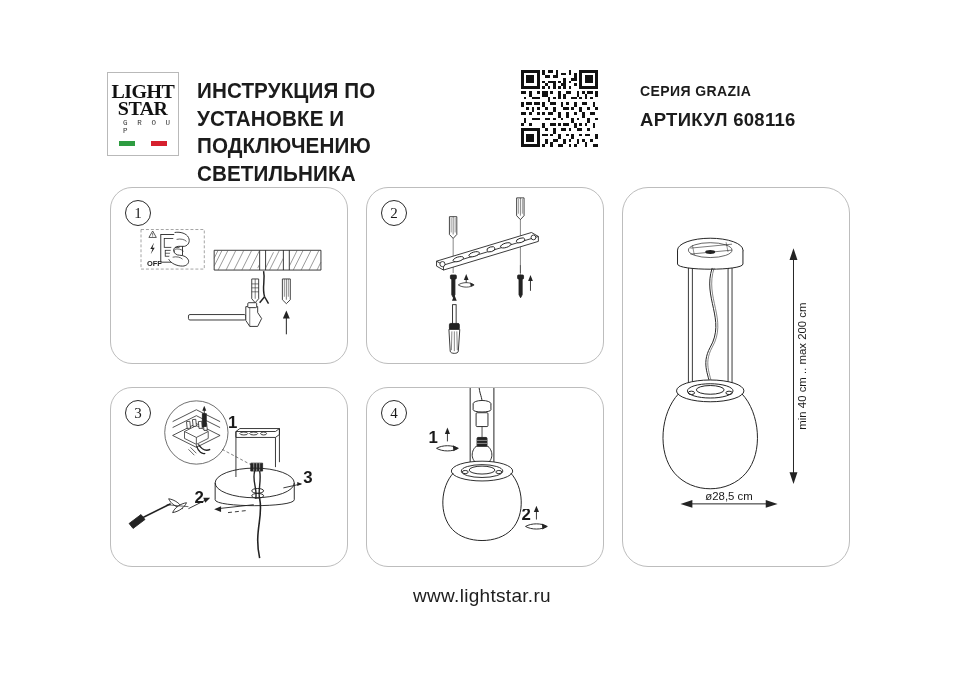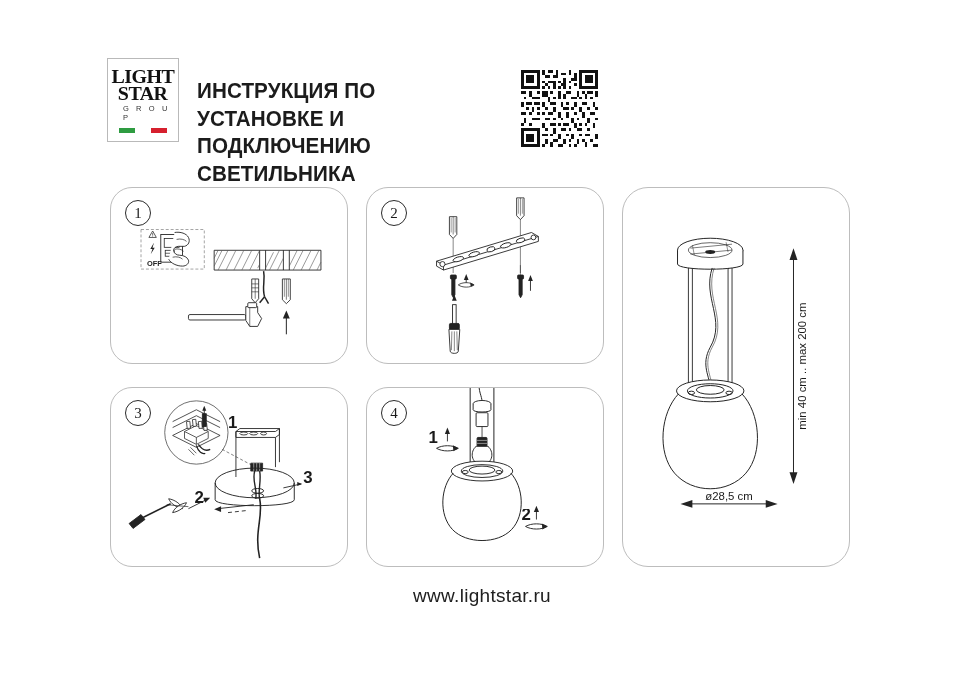--- a/index.html
+++ b/index.html
@@ -18,21 +18,21 @@
 
   
   #header {
     position: absolute;
     left: 0; top: 0;
     width: 960px; height: 175px;
   }
 
   #logo-box {
     position: absolute;
-    left: 107px; top: 58px;
+    left: 107px; top: 72px;
     width: 72px; height: 84px;
     border: 1px solid #b9b9b9;
     background: #fff;
     box-sizing: border-box;
     display: flex;
     flex-direction: column;
     align-items: center;
     justify-content: center;
     padding-top: 2px;
   }
@@ -44,21 +44,21 @@
   }
   .logo-word {
     font-family: "Liberation Serif", serif;
     font-weight: bold;
     font-size: 19px;
     letter-spacing: -0.5px;
     color: #111;
     transform: scaleX(1.05);
   }
   #logo-group {
-    font-family: Liberation Sans, sans-serif;
+    font-family: Liberation Mono, monospace;
     font-size: 7.5px;
     letter-spacing: 2.6px;
     color: #333;
     margin-top: 2px;
     margin-left: 15px;
   }
   #logo-flag {
     display: flex;
     width: 48px; height: 5px;
     margin-top: 6px;
@@ -317,20 +317,22 @@
         <rect x="14" y="28" width="2" height="1"></rect>
       <rect x="18" y="28" width="1" height="1"></rect>
         <rect x="20" y="28" width="1" height="1"></rect>
       <rect x="24" y="27" width="1" height="2"></rect>
         <rect x="27" y="28" width="2" height="1"></rect>
       <rect x="8" y="28" width="1" height="1"></rect>
     </g>
   </svg>
 
   <div id="product-info">
+    <div id="series-label">СЕРИЯ GRAZIA</div>
+    <div id="article-label">АРТИКУЛ 608116</div>
   </div>
 </div>
 
 <div class="panel" id="panel-1">
   <div class="step-badge">1</div>
 
   <svg class="panel-svg" viewBox="0 0 238 177">
     <g fill="none" stroke="#232323" stroke-width="0.9">
 
       <rect x="30" y="42" width="64" height="40" stroke="#8c8c8c" stroke-width="0.8" stroke-dasharray="3,2"></rect>

